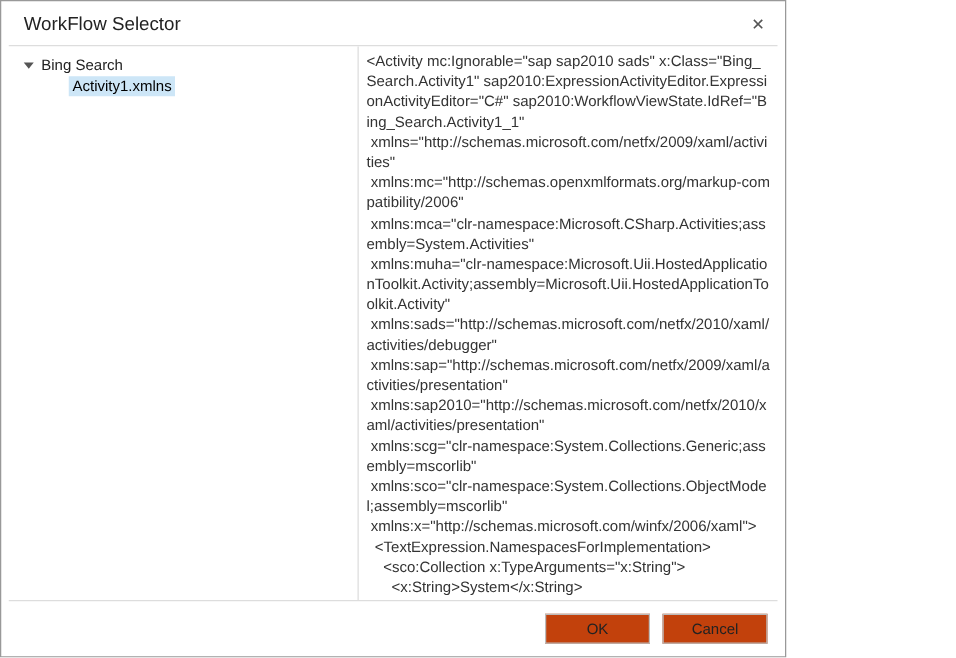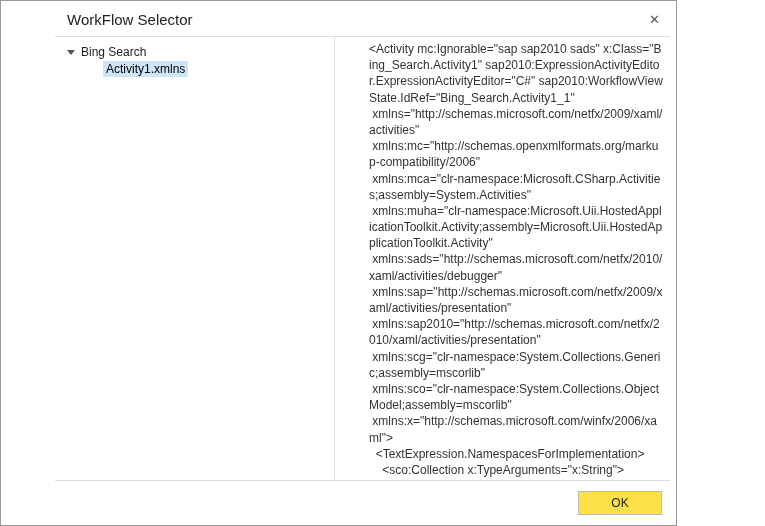--- a/index.html
+++ b/index.html
@@ -9,27 +9,26 @@
     }
     body {
       font-family: "Segoe UI", Tahoma, sans-serif;
       font-size: 12px;
       background: #fff;
       width: 765px;
       height: 526px;
       overflow: hidden;
     }
     .dialog {
-      width: 677px;
+      width: 629px;
       height: 526px;
       border: 1px solid #999;
       display: flex;
       flex-direction: column;
       background: #fff;
-      padding-left: 48px;
     }
     .title-bar {
       display: flex;
       justify-content: space-between;
       align-items: flex-start;
       padding: 10px 12px 8px 18px;
     }
     .title-text {
       font-size: 15px;
       color: #222;
@@ -41,21 +40,20 @@
       line-height: 1;
       padding: 2px 4px;
     }
     .content {
       flex: 1;
       display: flex;
       border-top: 1px solid #ddd;
       border-bottom: 1px solid #ddd;
       margin: 0 6px;
       overflow: hidden;
-      gap: 28px;
     }
     .tree-pane {
       width: 280px;
       border-right: 1px solid #ddd;
       padding: 6px 4px;
       overflow: auto;
     }
     .tree-root {
       display: flex;
       align-items: center;
@@ -107,21 +105,21 @@
     }
     .button-bar {
       display: flex;
       justify-content: flex-end;
       gap: 10px;
       padding: 10px 14px;
     }
     .btn {
       min-width: 84px;
       padding: 4px 12px;
-      background: #fde047;
+      background: #c2410c;
       border: 1px solid #bbb;
       cursor: pointer;
       font-family: inherit;
       font-size: 12px;
       color: #222;
     }
   </style>
 </head>
 <body>
 
@@ -158,14 +156,15 @@
       &lt;x:String&gt;System&lt;/x:String&gt;
       &lt;x:String&gt;System.Collections.Generic&lt;/x:String&gt;
       &lt;x:String&gt;System.Data&lt;/x:String&gt;
       &lt;x:String&gt;System.Linq&lt;/x:String&gt;
       &lt;x:String&gt;System.Text&lt;/x:String&gt;
     &lt;/sco:Collection&gt;</div>
   </div>
 
   <div class="button-bar">
     <button class="btn">OK</button>
+    <button class="btn">Cancel</button>
   </div>
 </div>
 
 </body></html>

